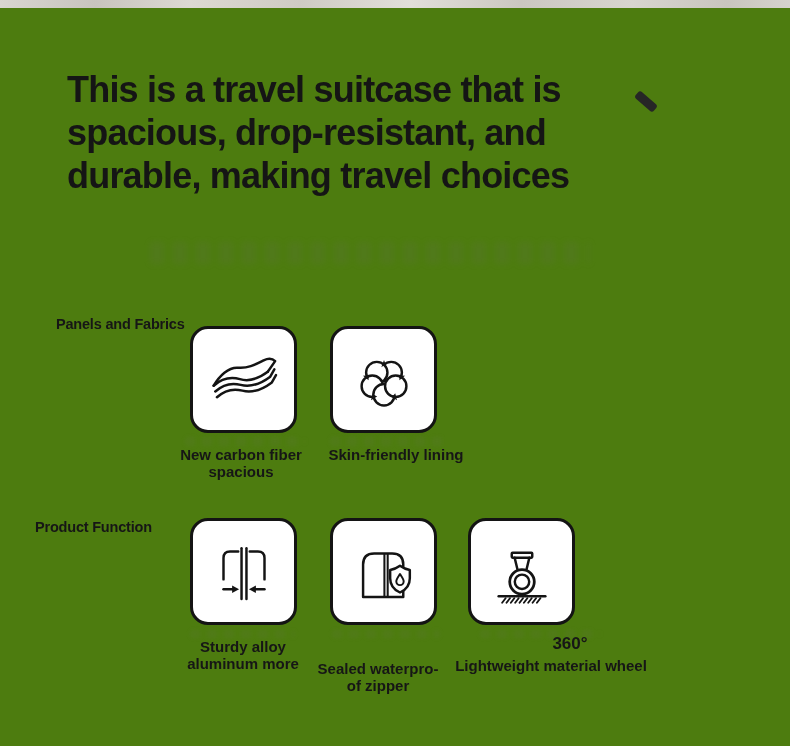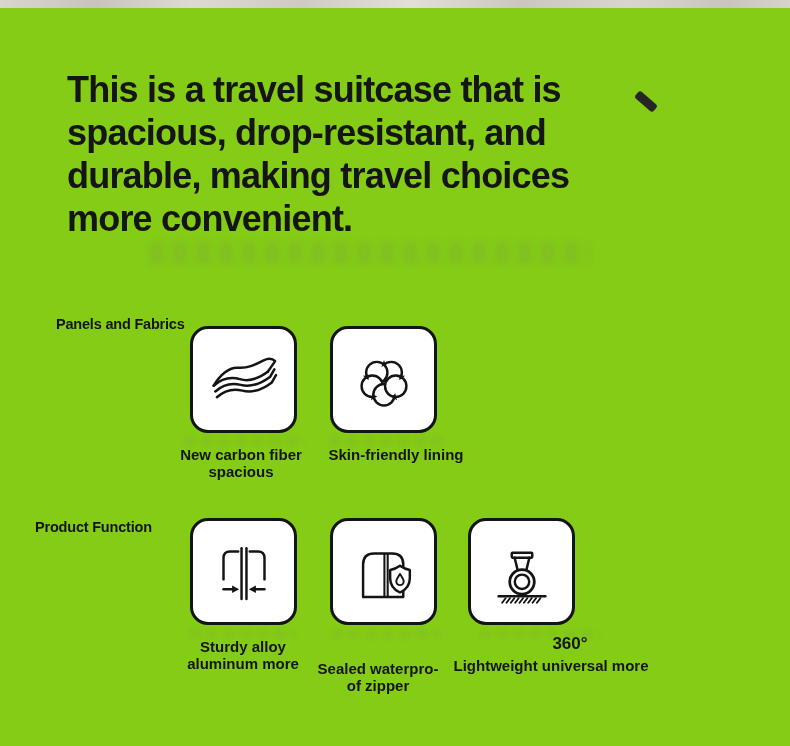--- a/index.html
+++ b/index.html
@@ -1,17 +1,17 @@
 <!DOCTYPE html>
 <html><head>
 <meta charset="utf-8">
 <style>
   html,body{margin:0;padding:0;background:#ffffff;}
   .stage{
-    position:relative;width:790px;height:746px;background:#84cc16;overflow:hidden;
+    position:relative;width:790px;height:746px;background:#4d7c0f;overflow:hidden;
     font-family:"Liberation Sans", sans-serif;color:#161616;
   }
   .wood-strip{
     position:absolute;left:0;top:0;width:790px;height:8px;
     background:linear-gradient(90deg,#d9d6d0 0%,#c8c4bd 12%,#ddd9d3 24%,#cfcbc4 38%,#e2dfd9 52%,#cbc7c0 66%,#d8d5cf 80%,#c9c5be 92%,#d6d3cd 100%);
   }
   .heading{
     position:absolute;left:67px;top:68px;width:620px;
     font-size:36px;line-height:43px;font-weight:700;letter-spacing:-0.8px;color:#151515;
   }
@@ -50,21 +50,20 @@
 <body>
 
 <div class="stage">
 
   <div class="wood-strip"></div>
 
   <div class="heading">
     <div>This is a travel suitcase that is</div>
     <div>spacious, drop-resistant, and</div>
     <div>durable, making travel choices</div>
-    <div>more convenient.</div>
   </div>
   <div class="accent-mark"></div>
 
   <div class="ghost" style="left:150px;top:242px;width:440px;height:22px;"></div>
 
   <div class="sec-label" style="left:56px;top:316px;">Panels and Fabrics</div>
 
   <div class="icon-box" style="left:190px;top:326px;">
     <svg width="82" height="82" viewBox="0 0 100 100">
       <path class="stroke" d="M13 57 C20 45 31 34 43 35 C55 36 64 31 74 26 C80 23 85 24 88 27 L79 40"></path>
@@ -142,20 +141,20 @@
     <div>aluminum more</div>
   </div>
   <div class="cap" style="left:378px;top:660px;">
     <div>Sealed waterpro-</div>
     <div>of zipper</div>
   </div>
   <div class="cap big" style="left:524px;top:634px;margin-left:46px;">
     <div>360°</div>
   </div>
   <div class="cap" style="left:551px;top:657px;">
-    <div>Lightweight universal more</div>
+    <div>Lightweight material wheel</div>
   </div>
 
   <div class="ghost sm" style="left:190px;top:630px;width:105px;height:8px;"></div>
   <div class="ghost sm" style="left:332px;top:630px;width:108px;height:8px;"></div>
   <div class="ghost sm" style="left:480px;top:630px;width:120px;height:8px;"></div>
 
 </div>
 
 </body></html>

